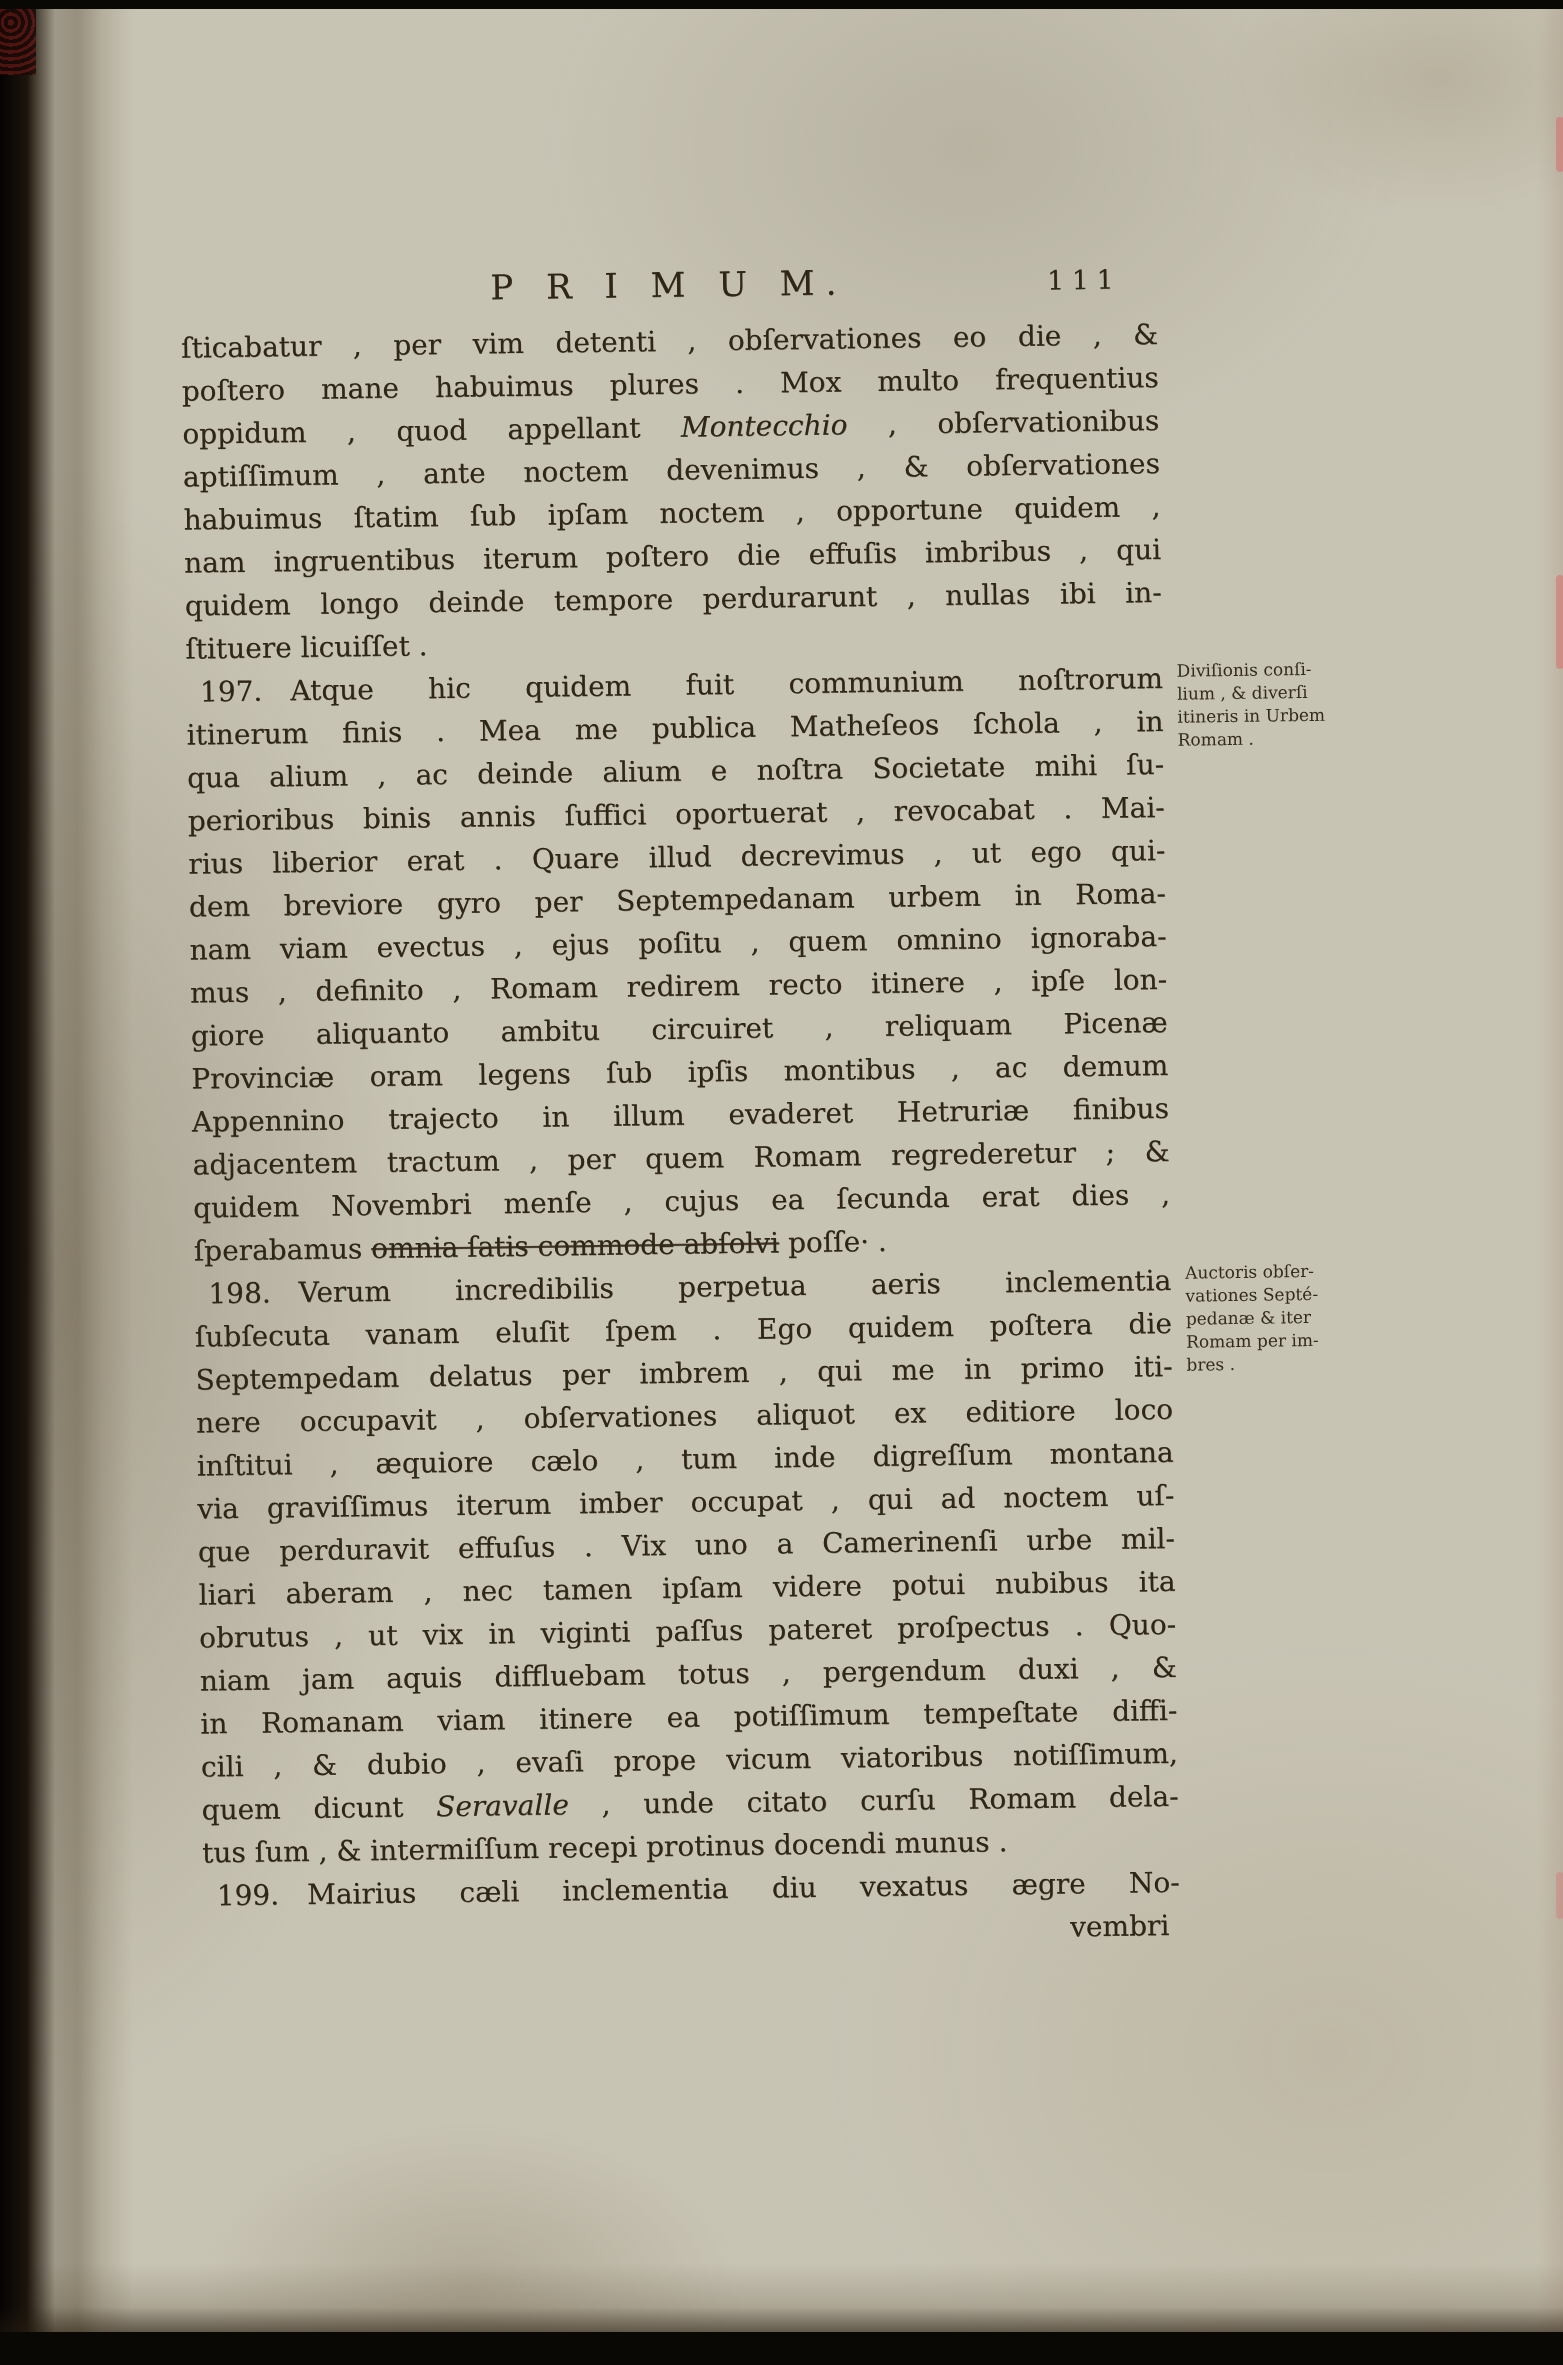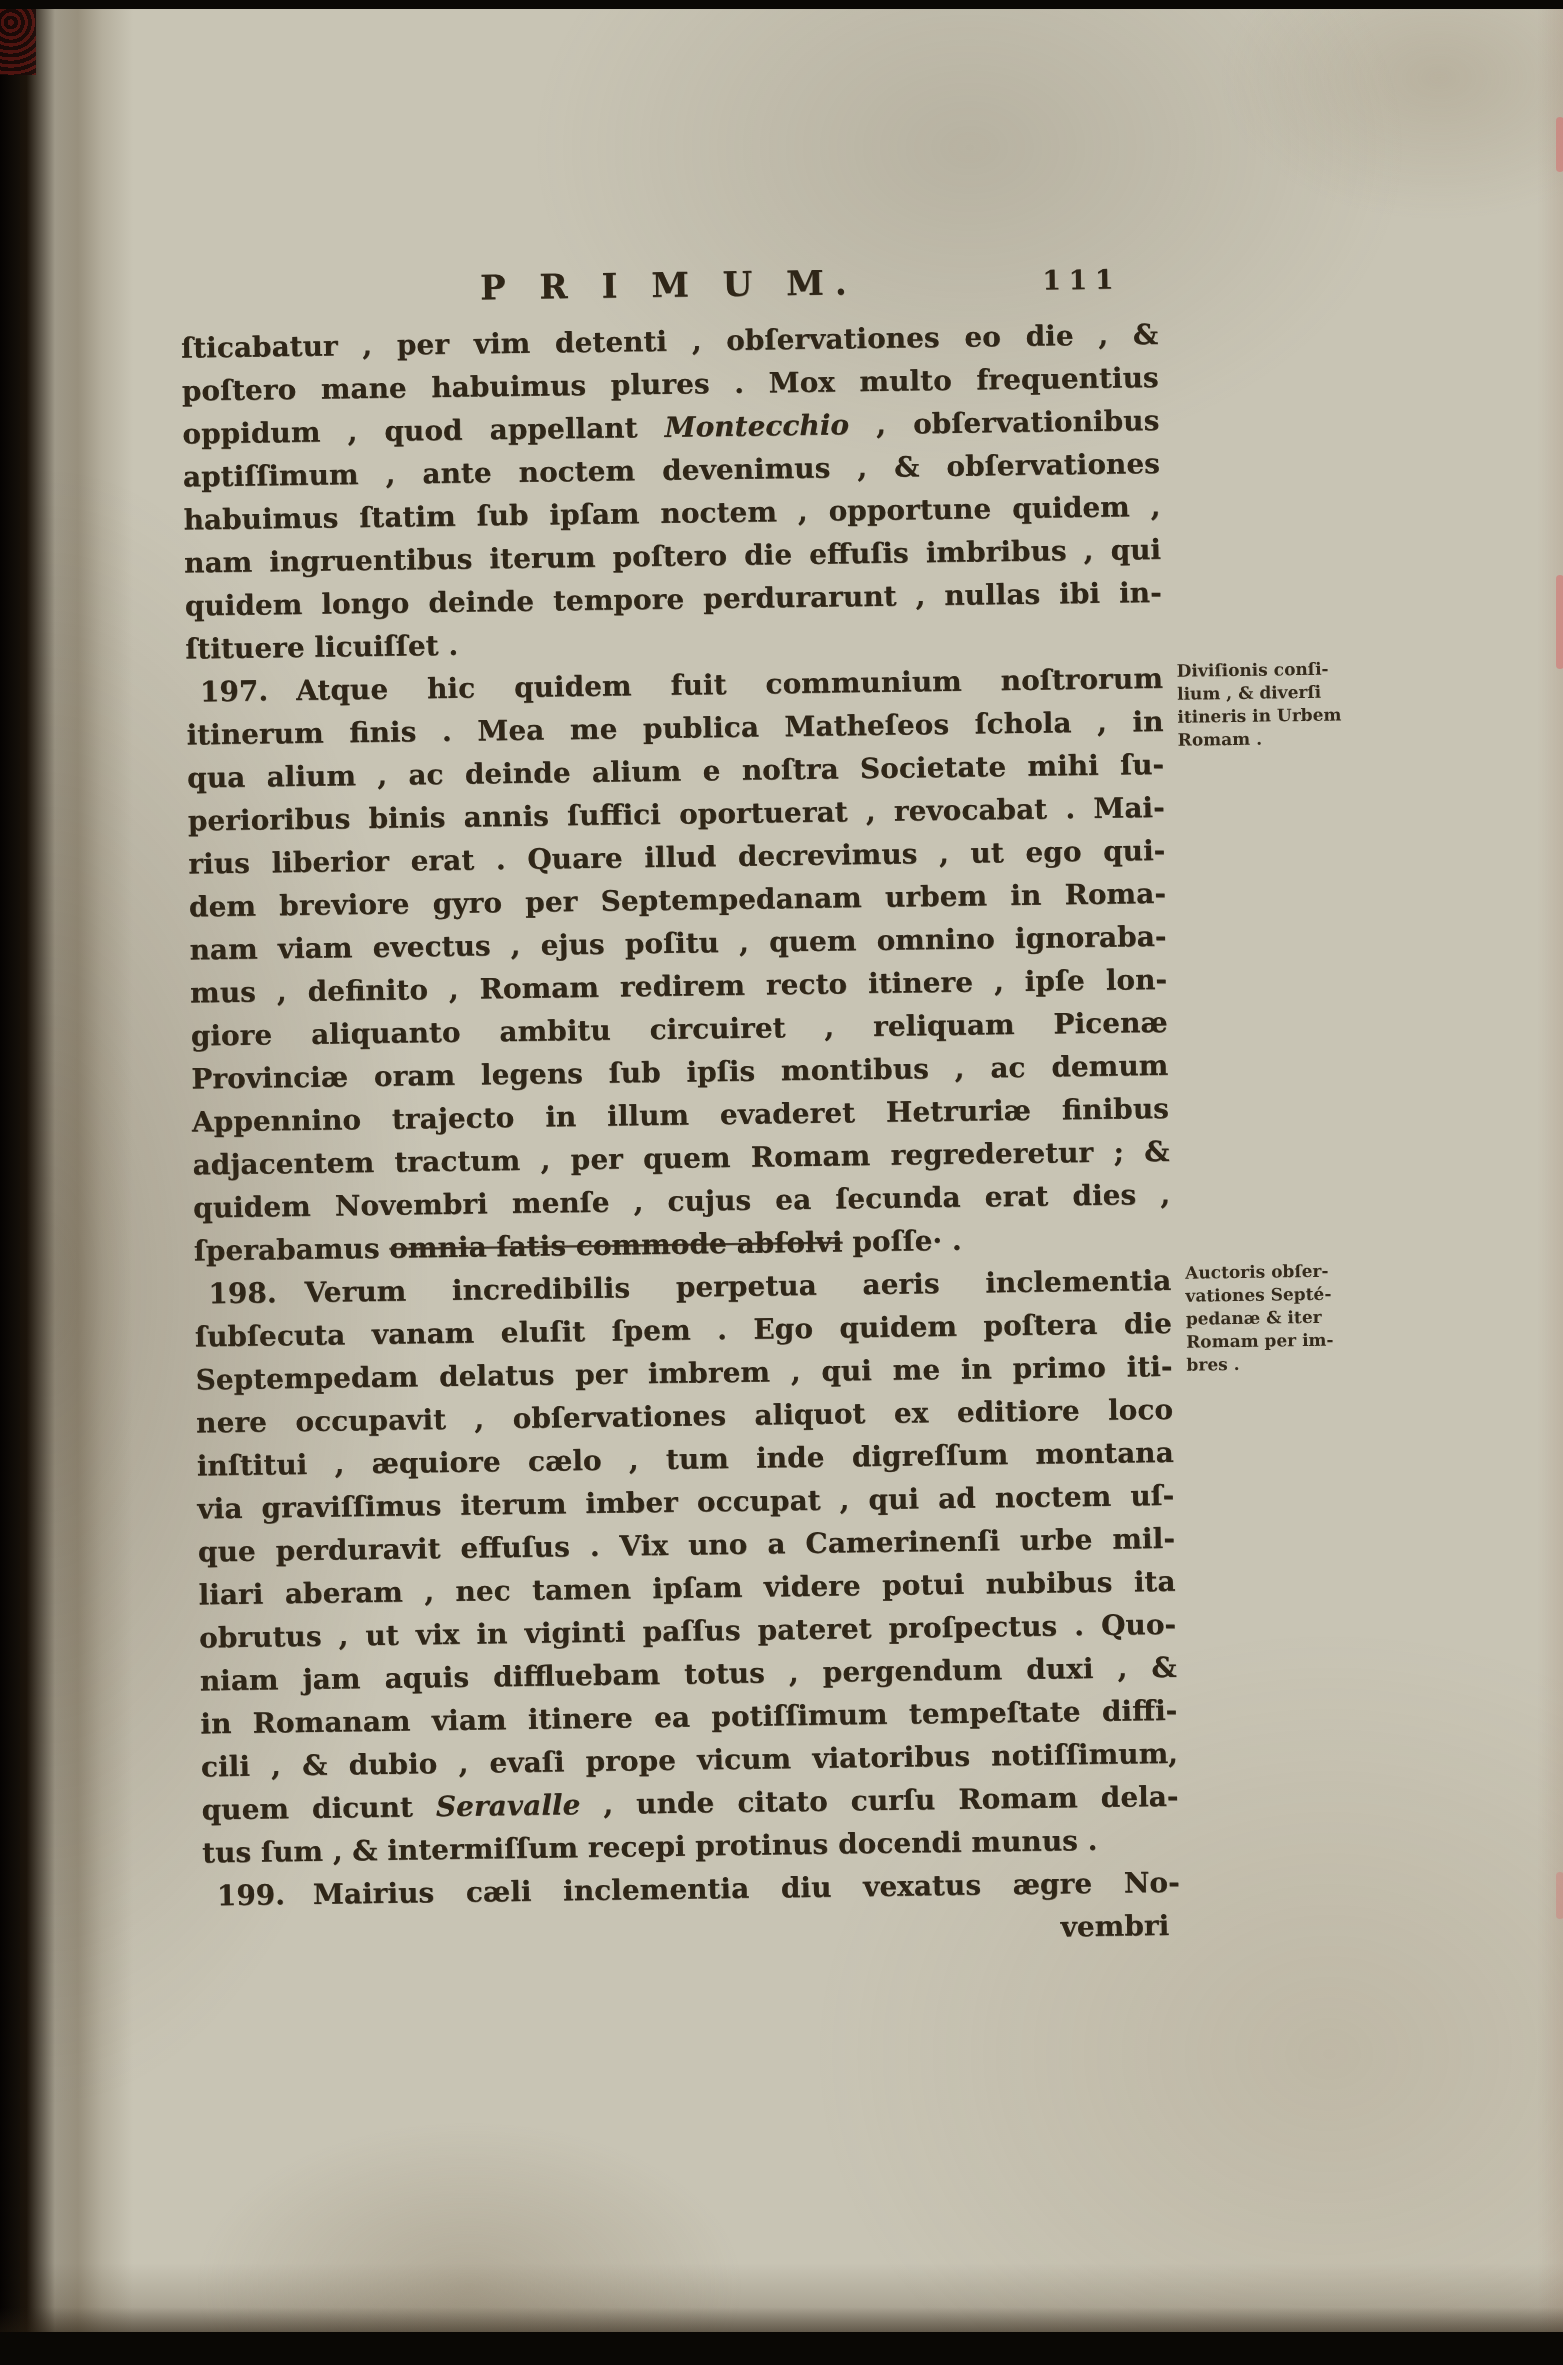--- a/index.html
+++ b/index.html
@@ -1,21 +1,21 @@
 <!DOCTYPE html>
 <html style="font-size:12.5px"><head>
 <meta charset="utf-8">
 <style>
   html,body{margin:0;padding:0;}
   body{
     width:1564px;height:2366px;overflow:hidden;
     background:#070503;
     font-family:"DejaVu Serif","Liberation Serif",serif;
   }
-  .scan{position:relative;width:1564px;height:2366px;background:#070503;font-weight:bold;}
+  .scan{position:relative;width:1564px;height:2366px;background:#070503;}
 
   
   .paper{
     position:absolute;left:0;top:7.8px;right:0;bottom:33px;
     background-color:#c8c4b4;
     background-image:
       radial-gradient(ellipse 704px 508px at 62% 6%, rgba(118,108,88,0.20), transparent 62%),
       radial-gradient(ellipse 860px 704px at 85% 88%, rgba(142,122,92,0.16), transparent 60%),
       radial-gradient(ellipse 547px 1173px at 3% 55%, rgba(88,72,52,0.28), transparent 70%),
       radial-gradient(ellipse 391px 235px at 30% 98%, rgba(110,92,66,0.25), transparent 70%),

